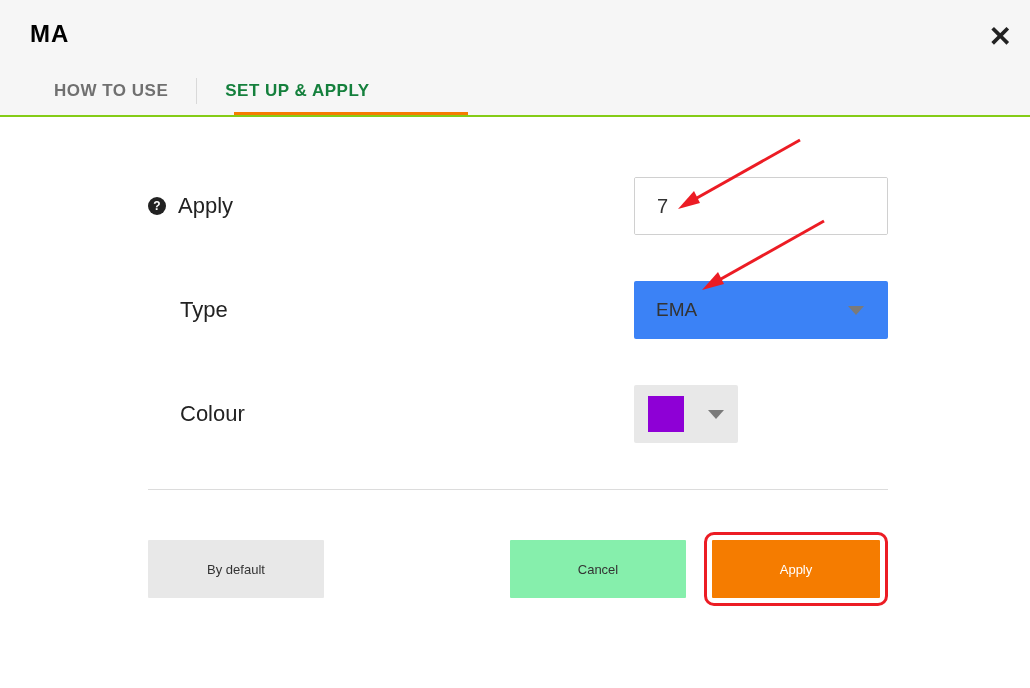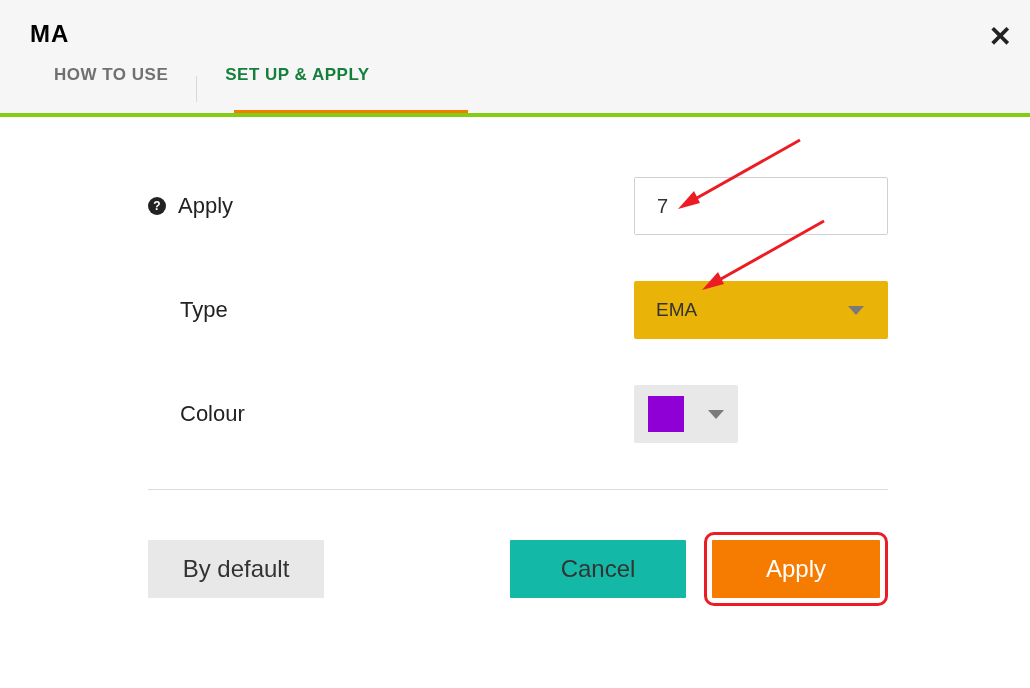--- a/index.html
+++ b/index.html
@@ -8,21 +8,21 @@
     background: #fff;
     width: 1030px;
     height: 688px;
     overflow: hidden;
     position: relative;
   }
   .header {
     background: #f6f6f6;
     height: 117px;
     position: relative;
-    border-bottom: 4px solid #84cc16;
+    border-bottom: 2px solid #84cc16;
   }
   .title {
     position: absolute;
     left: 30px;
     top: 20px;
     font-size: 24px;
     font-weight: 700;
     letter-spacing: 1px;
   }
   .close-btn {
@@ -39,21 +39,21 @@
     left: 30px;
     bottom: 0;
     display: flex;
     align-items: flex-end;
     height: 48px;
   }
   .tab {
     padding: 0 24px;
     height: 48px;
     display: flex;
-    align-items: flex-start;
+    align-items: center;
     font-size: 17px;
     font-weight: 700;
     letter-spacing: 0.5px;
     cursor: pointer;
     color: #707070;
   }
   .tab.active {
     color: #15803d;
   }
   .tab.active::after {
@@ -120,21 +120,21 @@
   }
   .period-input {
     flex: 1;
     border: none;
     padding: 0 22px;
     font-size: 20px;
     outline: none;
     color: #333;
   }
   .select-box {
-    background: #eab308;
+    background: #3b82f6;
     width: 254px;
     height: 58px;
     display: flex;
     align-items: center;
     justify-content: space-between;
     padding: 0 24px 0 22px;
     cursor: pointer;
     border-radius: 2px;
   }
   .select-text {
@@ -186,30 +186,30 @@
   }
   .actions {
     display: flex;
     justify-content: space-between;
     align-items: center;
   }
   .btn {
     height: 58px;
     min-width: 176px;
     border: none;
-    font-size: 24px;
+    font-size: 13px;
     cursor: pointer;
     border-radius: 1px;
   }
   .btn-default {
     background: #e8e8e8;
     color: #333;
   }
   .btn-cancel {
-    background: #14b8a6;
+    background: #86efac;
     color: #333;
     min-width: 176px;
   }
   .apply-wrap {
     border: 3px solid #ec1c24;
     border-radius: 10px;
     padding: 5px;
   }
   .btn-apply {
     background: #f57c00;

